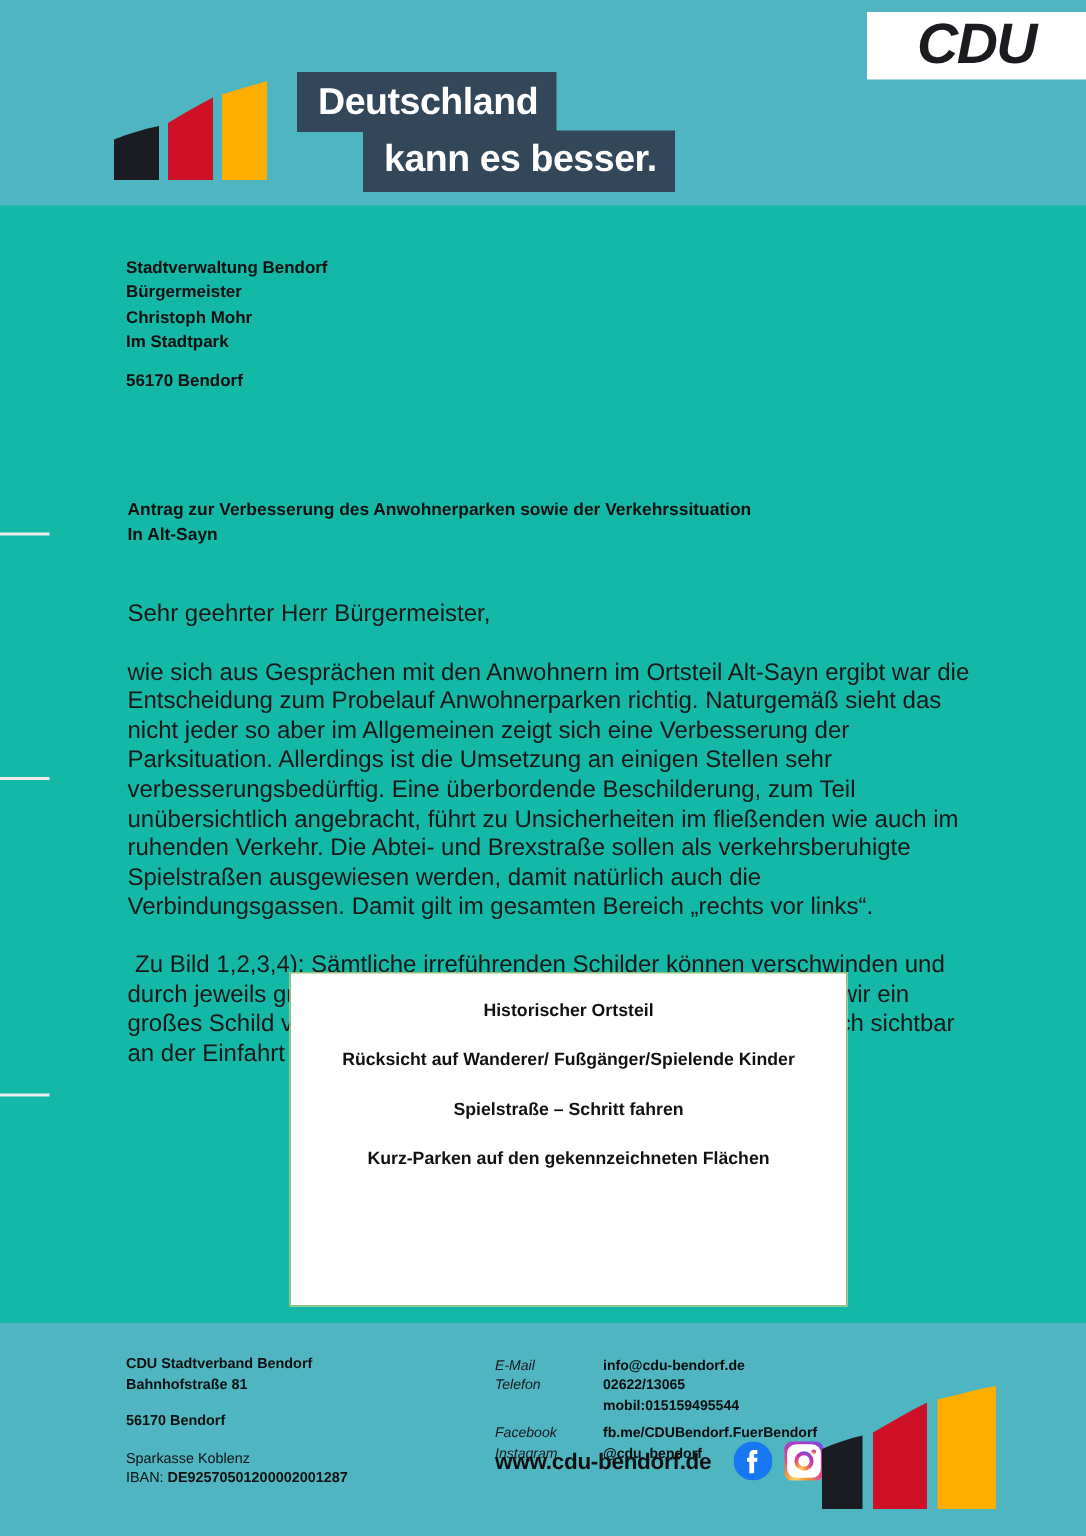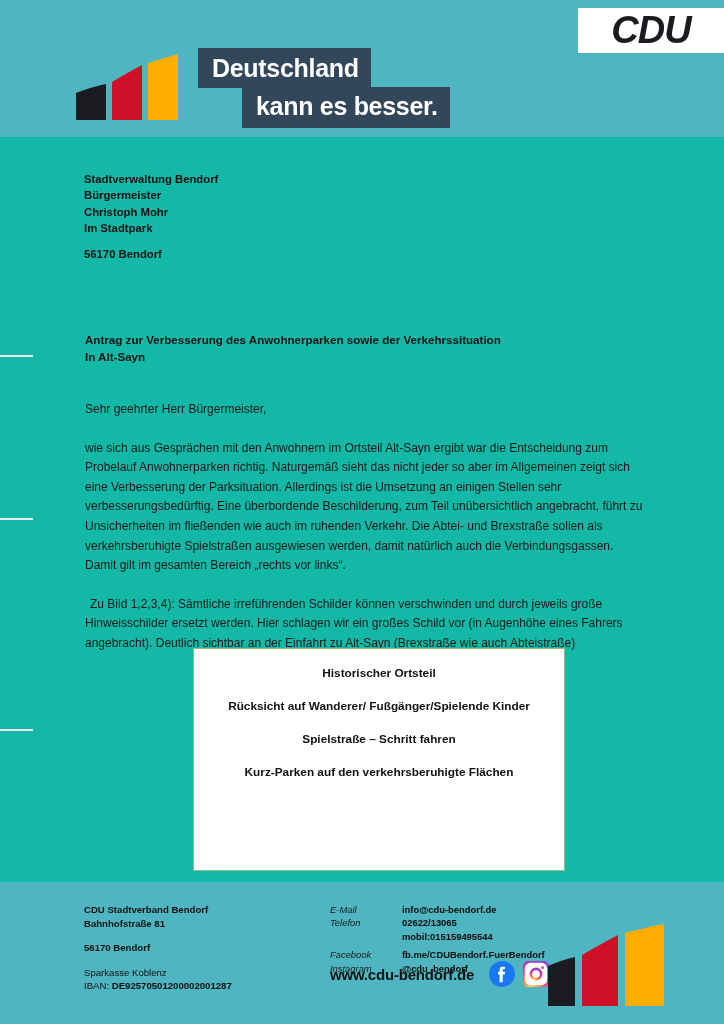--- a/index.html
+++ b/index.html
@@ -113,21 +113,21 @@
     font-size: 11.6px;
     font-weight: 700;
     line-height: 17px;
     color: #111;
   }
 
   .body-text {
     position: absolute;
     left: 85px; top: 400px;
     width: 562px;
-    font-size: 12px;
+    font-size: 16px;
     line-height: 19.6px;
     color: #181818;
   }
   .body-text p { margin: 0; }
   .body-text .para-gap { height: 19px; }
   .body-text .p-indent { text-indent: 5px; }
 
   
   .sign-box {
     position: absolute;
@@ -271,21 +271,21 @@
     <p class="p-indent">Zu Bild 1,2,3,4):   Sämtliche irreführenden Schilder können verschwinden und durch jeweils große Hinweisschilder ersetzt werden. Hier schlagen wir ein großes Schild vor (in Augenhöhe eines Fahrers angebracht). Deutlich sichtbar an der Einfahrt zu Alt-Sayn  (Brexstraße wie auch Abteistraße)</p>
   </div>
 
   <div class="sign-box">
     <div class="sign-box-inner">
       <div class="sign-line">Historischer Ortsteil</div>
       <div class="sign-line">Rücksicht auf Wanderer/ Fußgänger/Spielende Kinder</div>
       <div class="sign-line">Spielstraße – Schritt fahren</div>
       <div class="sign-line two-line">
       </div>
-      <div class="sign-line">Kurz-Parken auf den verkehrsberuhigte Flächen</div>
+      <div class="sign-line">Kurz-Parken auf den gekennzeichneten Flächen</div>
     </div>
   </div>
 
   <div class="footer-band">
 
     <div class="footer-left">
       <div class="b">CDU Stadtverband Bendorf</div>
       <div class="b">Bahnhofstraße 81</div>
       <span class="gap"></span>
       <div class="b">56170 Bendorf</div>

